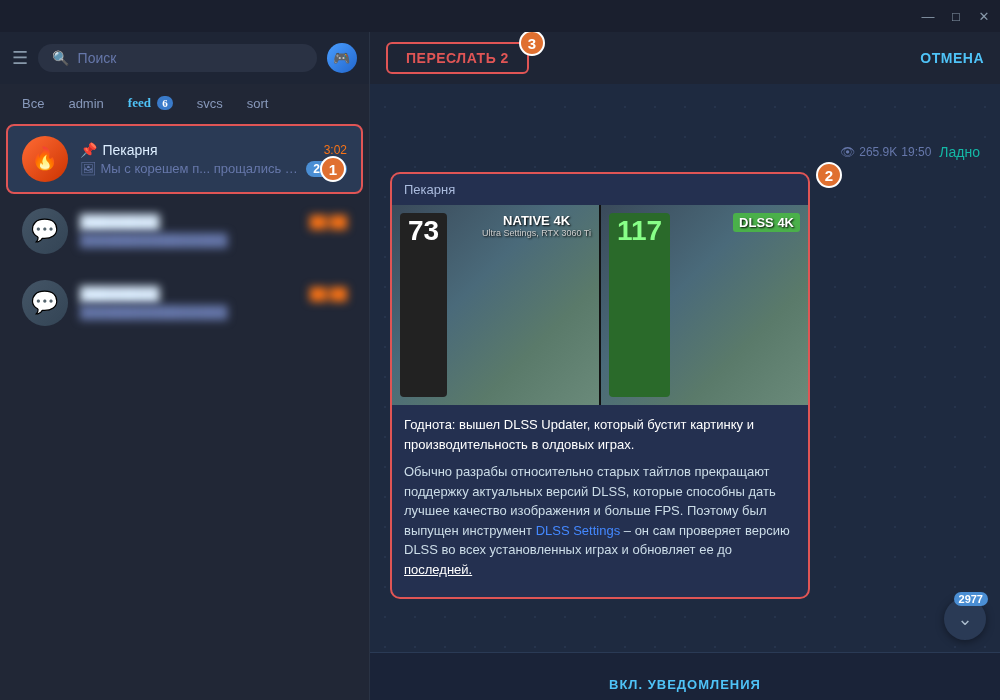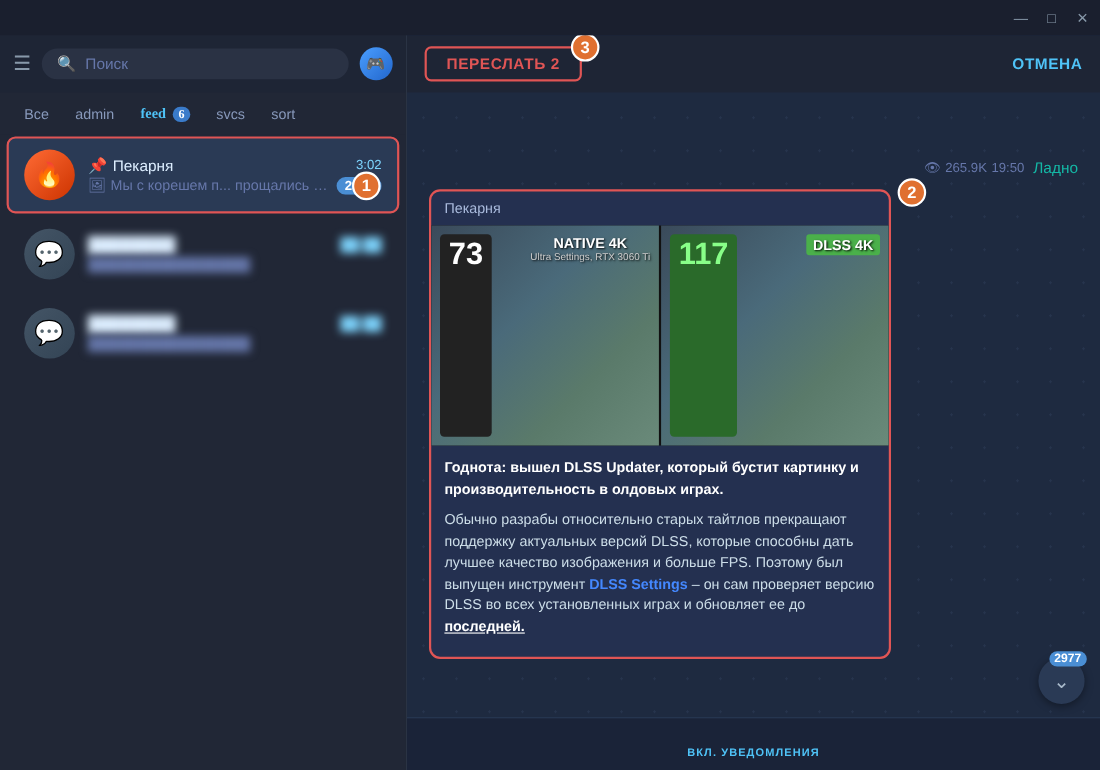--- a/index.html
+++ b/index.html
@@ -176,21 +176,21 @@
     }
     .chat-name {
       color: #ddeeff;
       font-size: 14px;
       font-weight: 500;
       display: flex;
       align-items: center;
       gap: 5px;
     }
     .chat-time {
-      color: #7dd3fc;
+      color: #f97316;
       font-size: 12px;
       margin-left: 47px;
     }
     .chat-preview {
       color: #6677aa;
       font-size: 13px;
       white-space: nowrap;
       overflow: hidden;
       text-overflow: ellipsis;
       display: flex;
@@ -428,39 +428,39 @@
     }
     .fps-badge.green { background: #2a6a2a; color: #88ff88; }
     
     .channel-msg-body {
       padding: 10px 12px;
       color: #ccdde8;
       font-size: 13px;
       line-height: 1.5;
     }
     .channel-msg-body p { margin-bottom: 8px; }
-    .channel-msg-body .bold { font-weight: 700; color: #ffffff; }
+    .channel-msg-body .bold { font-weight: 400; color: #ffffff; }
     .channel-msg-body .underline { text-decoration: underline; }
     .channel-msg-body .highlight { color: #4488ff; }
 
     
     .bottom-bar {
       height: 48px;
       background: #1a2338;
       border-top: 1px solid #2a3a55;
       display: flex;
       align-items: center;
       justify-content: center;
       position: relative;
       z-index: 10;
       flex-shrink: 0;
     }
     .notif-btn {
       color: #4fc3f7;
-      font-size: 10px;
+      font-size: 13px;
       font-weight: 700;
       letter-spacing: 1px;
       cursor: pointer;
       margin-top: 16px;
     }
 
     
     .scroll-btn {
       position: absolute;
       bottom: 60px;

